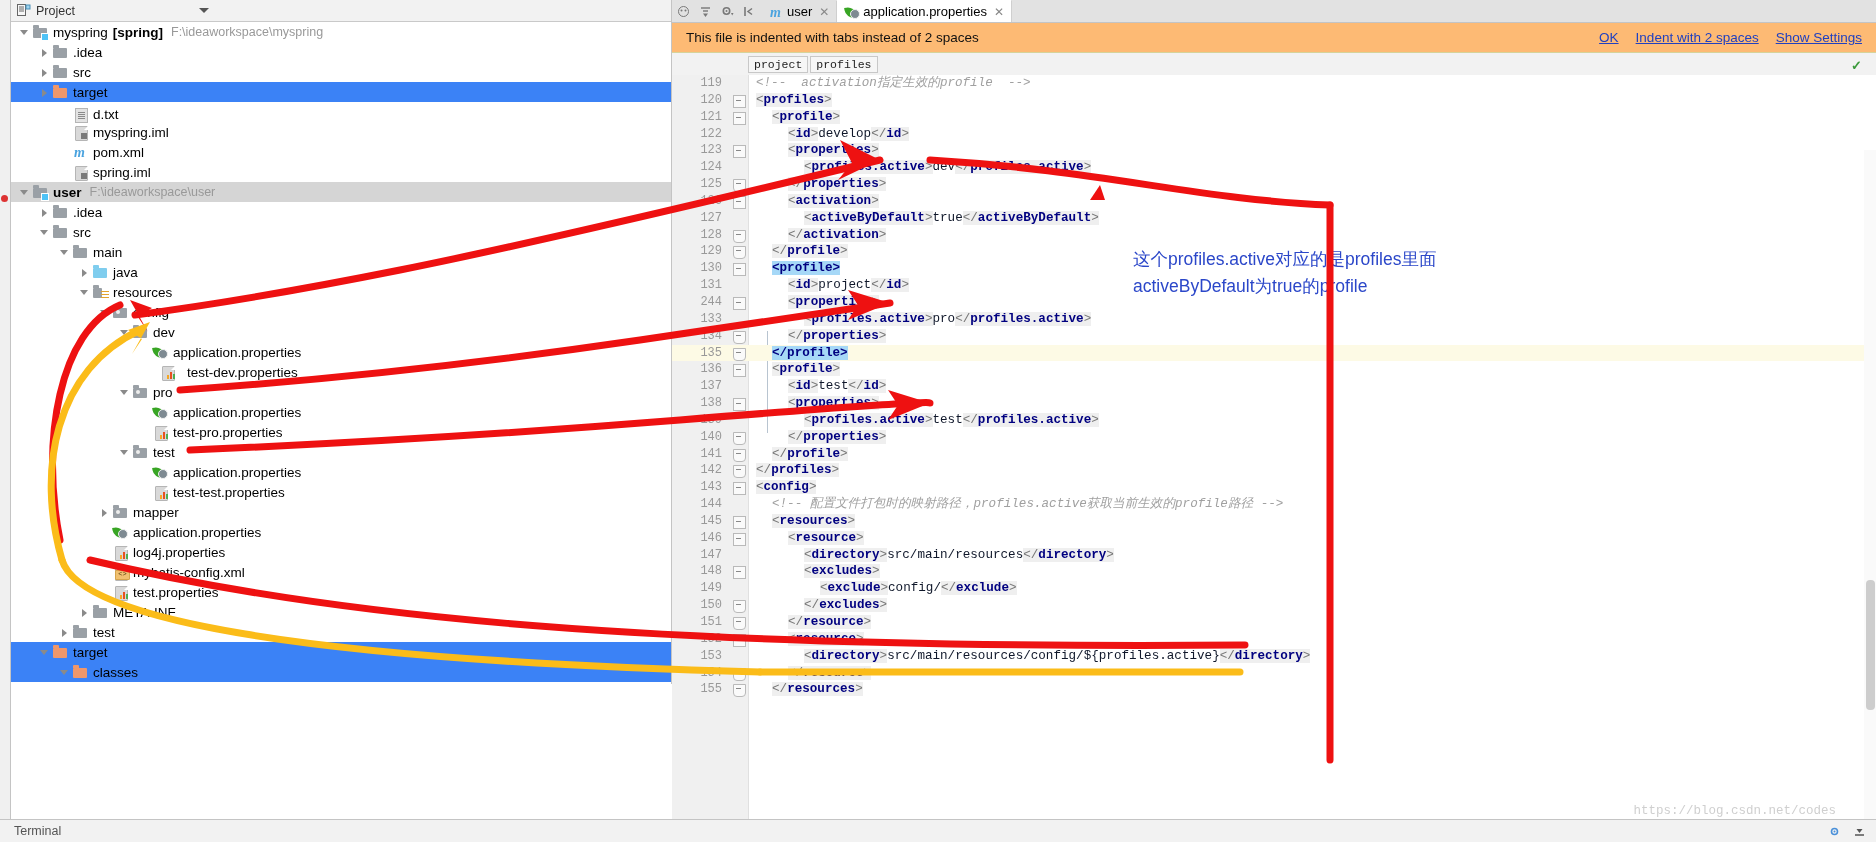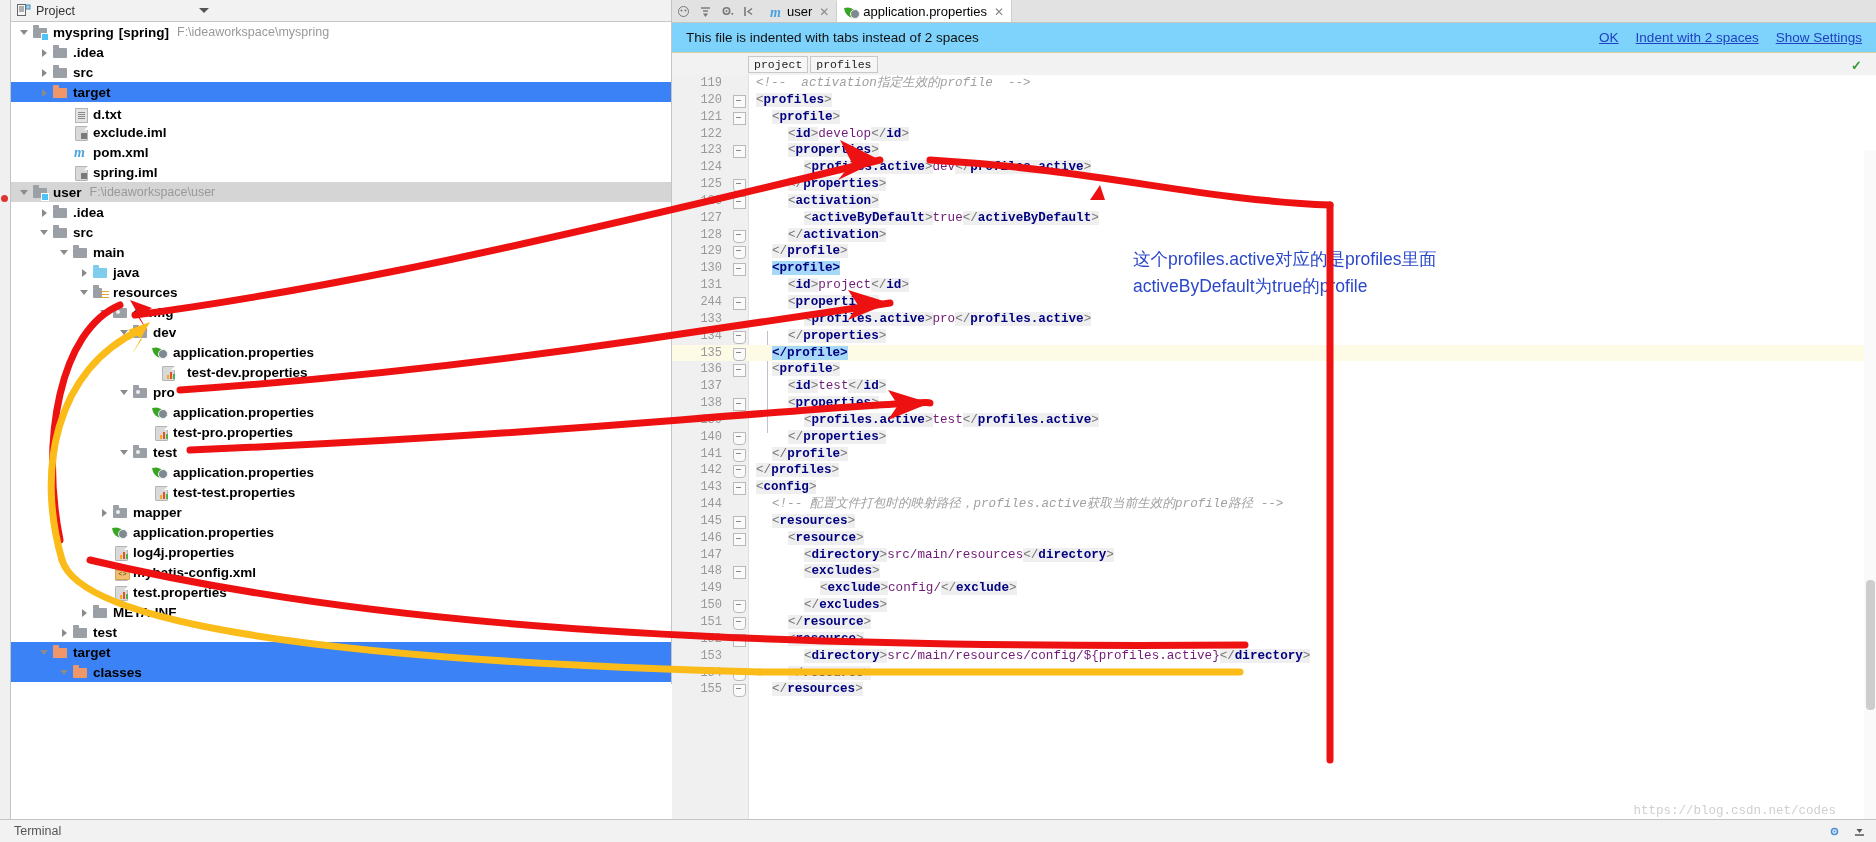--- a/index.html
+++ b/index.html
@@ -33,21 +33,21 @@
 
   .tree{position:absolute;left:0;top:22px;right:0;bottom:0;overflow:hidden;font-size:13.5px;}
   .row{height:20px;display:flex;align-items:center;white-space:nowrap;position:relative;}
   .row.hl{background:#3b82f6;}
   .row.sel{background:#d5d5d5;}
   .arrow{width:11px;height:11px;margin-right:2px;flex:none;position:relative;}
   .arrow.r::after{content:"";position:absolute;left:3px;top:2px;border-left:5px solid #8a8a8a;border-top:4px solid transparent;border-bottom:4px solid transparent;}
   .arrow.d::after{content:"";position:absolute;left:1px;top:3px;border-top:5px solid #8a8a8a;border-left:4px solid transparent;border-right:4px solid transparent;}
   .arrow.none::after{content:none;}
   .ico{width:17px;height:15px;margin-right:4px;flex:none;position:relative;}
-  .lbl{color:#000;font-weight:bold;}
+  .lbl{color:#000;}
   .path{color:#999;margin-left:8px;font-size:12.5px;}
 
   
   .fo{position:absolute;left:1px;top:3px;width:14px;height:10px;border-radius:1px;}
   .fo::before{content:"";position:absolute;left:0;top:-2.5px;width:6px;height:3px;border-radius:1px 1px 0 0;background:inherit;}
   .fo.gray{background:#9aa0a6;}
   .fo.orange{background:#f0976a;}
   .fo.blue{background:#7fcdee;}
   .fo.dot::after{content:"";position:absolute;left:3px;top:2px;width:4px;height:4px;border-radius:50%;background:#eee;}
   .modbadge{position:absolute;left:9px;top:8px;width:6px;height:6px;background:#4fc3f7;border:1px solid #fff;}
@@ -77,21 +77,21 @@
   .editor{position:absolute;left:672px;top:0;right:0;bottom:0;background:#fff;}
   .tabbar{height:22px;background:#e2e2e2;border-bottom:1px solid #c4c4c4;display:flex;align-items:flex-end;}
   .toolicons{display:flex;align-items:center;height:22px;padding:0 5px;gap:9px;}
   .toolicons .ti{width:13px;height:13px;position:relative;opacity:.75;}
   .tab{height:21px;display:flex;align-items:center;padding:0 7px;font-size:13px;color:#000;background:#e2e2e2;border-right:1px solid #cfcfcf;cursor:pointer;}
   .tab.active{background:#fff;border-top:2px solid #fff;}
   .tab .tico{width:16px;height:14px;margin-right:3px;position:relative;flex:none;}
   .tab .tclose{margin-left:7px;color:#888;font-size:12px;}
 
   .notif{
-    height:29px;background:#7dd3fc;border-bottom:1px solid #d6d39a;
+    height:29px;background:#fdba74;border-bottom:1px solid #d6d39a;
     display:flex;align-items:center;padding:0 14px;font-size:13.5px;color:#111;
   }
   .notif .msg{flex:1;}
   .notif .acts{display:flex;gap:17px;}
   .notif a{color:#2040c0;text-decoration:underline;cursor:pointer;font-size:13.5px;}
 
   .crumbbar{height:23px;background:#f2f2f2;border-bottom:1px solid #dcdcdc;display:flex;align-items:center;padding-left:76px;gap:2px;position:relative;}
   .crumb{font-family:"Liberation Mono",monospace;font-size:11.5px;color:#222;background:#f6f6f6;border:1px solid #c8c8c8;padding:1px 5px;cursor:pointer;}
   .crumbbar .greencheck{position:absolute;right:14px;top:5px;color:#3c9a3c;font-size:13px;font-weight:bold;}
 
@@ -103,21 +103,21 @@
   .cl.lhl{background:#fdfae5;}
   .cl .ln{position:absolute;left:0;width:50px;text-align:right;color:#999;font-size:12px;}
   .cl .fold{position:absolute;left:61px;top:3px;width:11px;height:11px;}
   .cl .fold.minus{border:1px solid #b9b9b9;background:#fafafa;}
   .cl .fold.minus::after{content:"";position:absolute;left:2px;top:4px;width:5px;height:1px;background:#888;}
   .cl .fold.sq{border:1px solid #b9b9b9;background:#fafafa;border-radius:0 0 4px 4px;}
   .cl .fold.sq::after{content:"";position:absolute;left:2px;top:3px;width:5px;height:1px;background:#888;}
   .cl .code{position:absolute;left:84px;top:0;}
   .tag{color:#000080;font-weight:bold;background:#efefef;}
   .ang{color:#777;font-weight:normal;background:#efefef;}
-  .txt{color:#701a75;}
+  .txt{color:#0f172a;}
   .cmt{color:#a0a0a0;font-style:italic;}
   .selblue{background:#a6d8f7;}
   .vbar{position:absolute;left:95px;top:0;width:1px;height:100%;background:#b8c4d0;}
 
   
   .note{
     position:absolute;color:#2b47c9;font-size:17.5px;line-height:27px;
     font-family:"Liberation Sans",sans-serif;white-space:pre-line;
   }
 
@@ -200,21 +200,21 @@
             </span>
           </span>
           <span class="lbl">d.txt</span>
         </div>
         <div class="row" style="padding-left: 48px;">
           <span class="arrow none"></span>
           <span class="ico">
             <span class="file"></span>
             <span style="position:absolute;left:9px;bottom:1px;width:6px;height:6px;background:#7a7a7a;"></span>
           </span>
-          <span class="lbl">exclude.iml</span>
+          <span class="lbl">myspring.iml</span>
         </div>
         <div class="row" style="padding-left: 48px;">
           <span class="arrow none"></span>
           <span class="ico">
             <span class="mvn">m</span>
           </span>
           <span class="lbl">pom.xml</span>
         </div>
         <div class="row" style="padding-left: 48px;">
           <span class="arrow none"></span>

